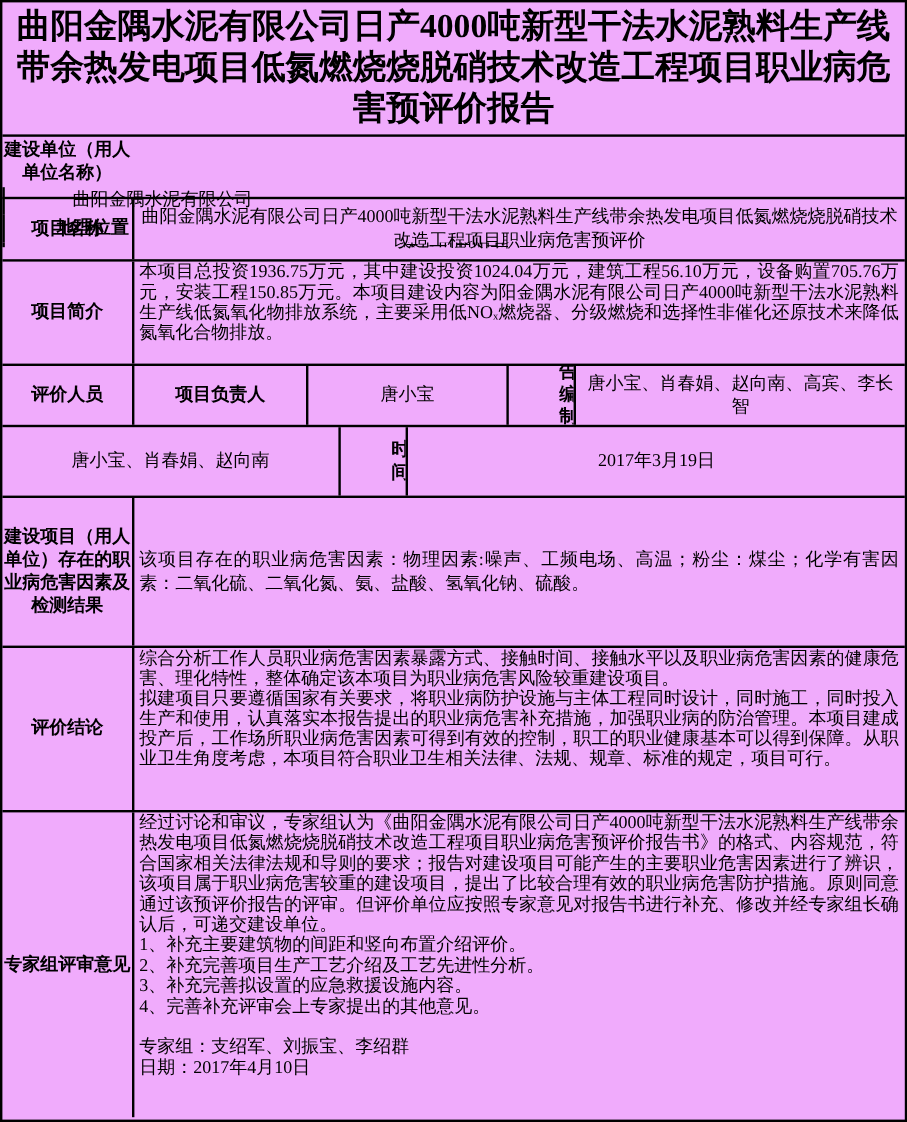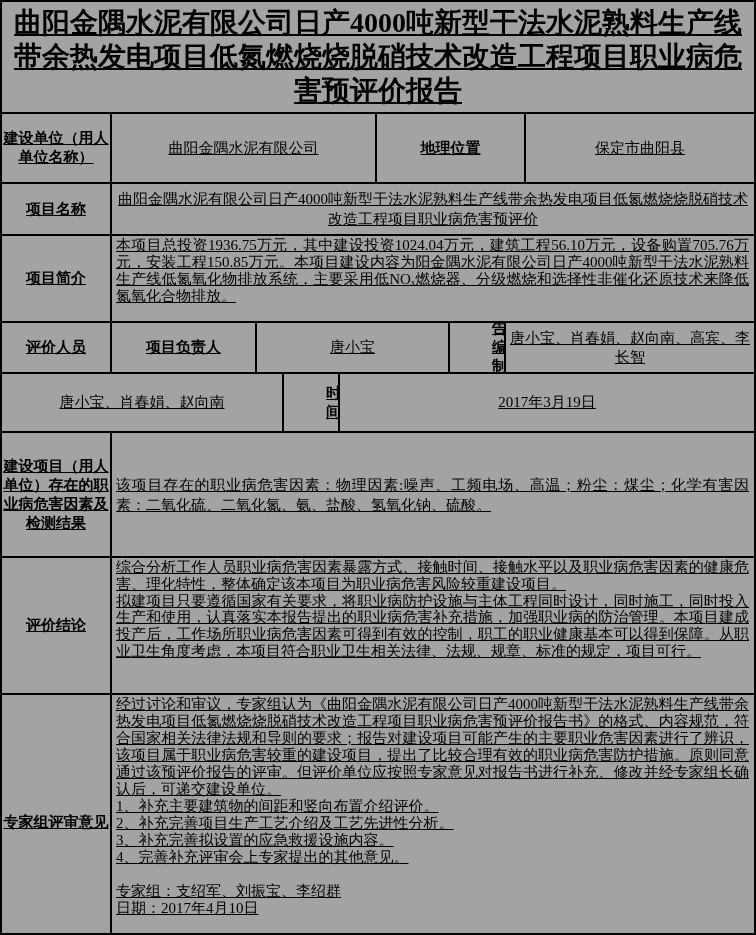--- a/index.html
+++ b/index.html
@@ -5,22 +5,22 @@
   * { margin: 0; padding: 0; box-sizing: border-box; }
   html, body { background: #ffffff; }
   body {
     width: 756px; height: 935px;
     font-family: "Liberation Serif", "DejaVu Serif", serif;
     color: #000;
   }
   .page {
     width: 756px; height: 935px;
     border: 2px solid #000;
-    background: #a3a3a3;
-    display: flex; flex-direction: column; text-decoration: underline;
+    background: #f0abfc;
+    display: flex; flex-direction: column;
   }
   .doc-title {
     height: 110px; flex: none;
     display: flex; align-items: center; justify-content: center;
     text-align: center;
     font-weight: bold;
     font-size: 28px; line-height: 34px;
     padding: 0 4px;
   }
   .row { display: flex; border-top: 2px solid #000; flex: none; }
@@ -40,26 +40,26 @@
     white-space: pre-line;
     text-align: justify;
     line-height: 17px;
   }
   .vcenter { display: flex; align-items: center; }
   
   .w-label { width: 108px; flex: none; }
   .w-r1c2 { width: 265px; flex: none; }
   .w-r1c3 { width: 149px; flex: none; }
   .w-r4c2 { width: 145px; flex: none; }
-  .w-r4c3 { width: 193px; flex: none; }
+  .w-r4c3 { width: 167px; flex: none; }
   .w-narrow { width: 56px; flex: none; padding-left: 46px; }
   .w-r5c2 { width: 280px; flex: none; }
   .w-rest { flex: 1; }
   
-  .h-r1 { height: 70px; }
+  .h-r1 { height: 52px; flex-direction: column; }
   .h-r2 { height: 52px; }
   .h-r3 { height: 87px; }
   .h-r4 { height: 51px; }
   .h-r5 { height: 59px; }
   .h-r6 { height: 125px; }
   .h-r7 { height: 137px; }
   .h-r8 { flex: 1 1 auto; }
   .lh20 { line-height: 20px; }
   .lh17 { line-height: 16.8px; }
 </style>

